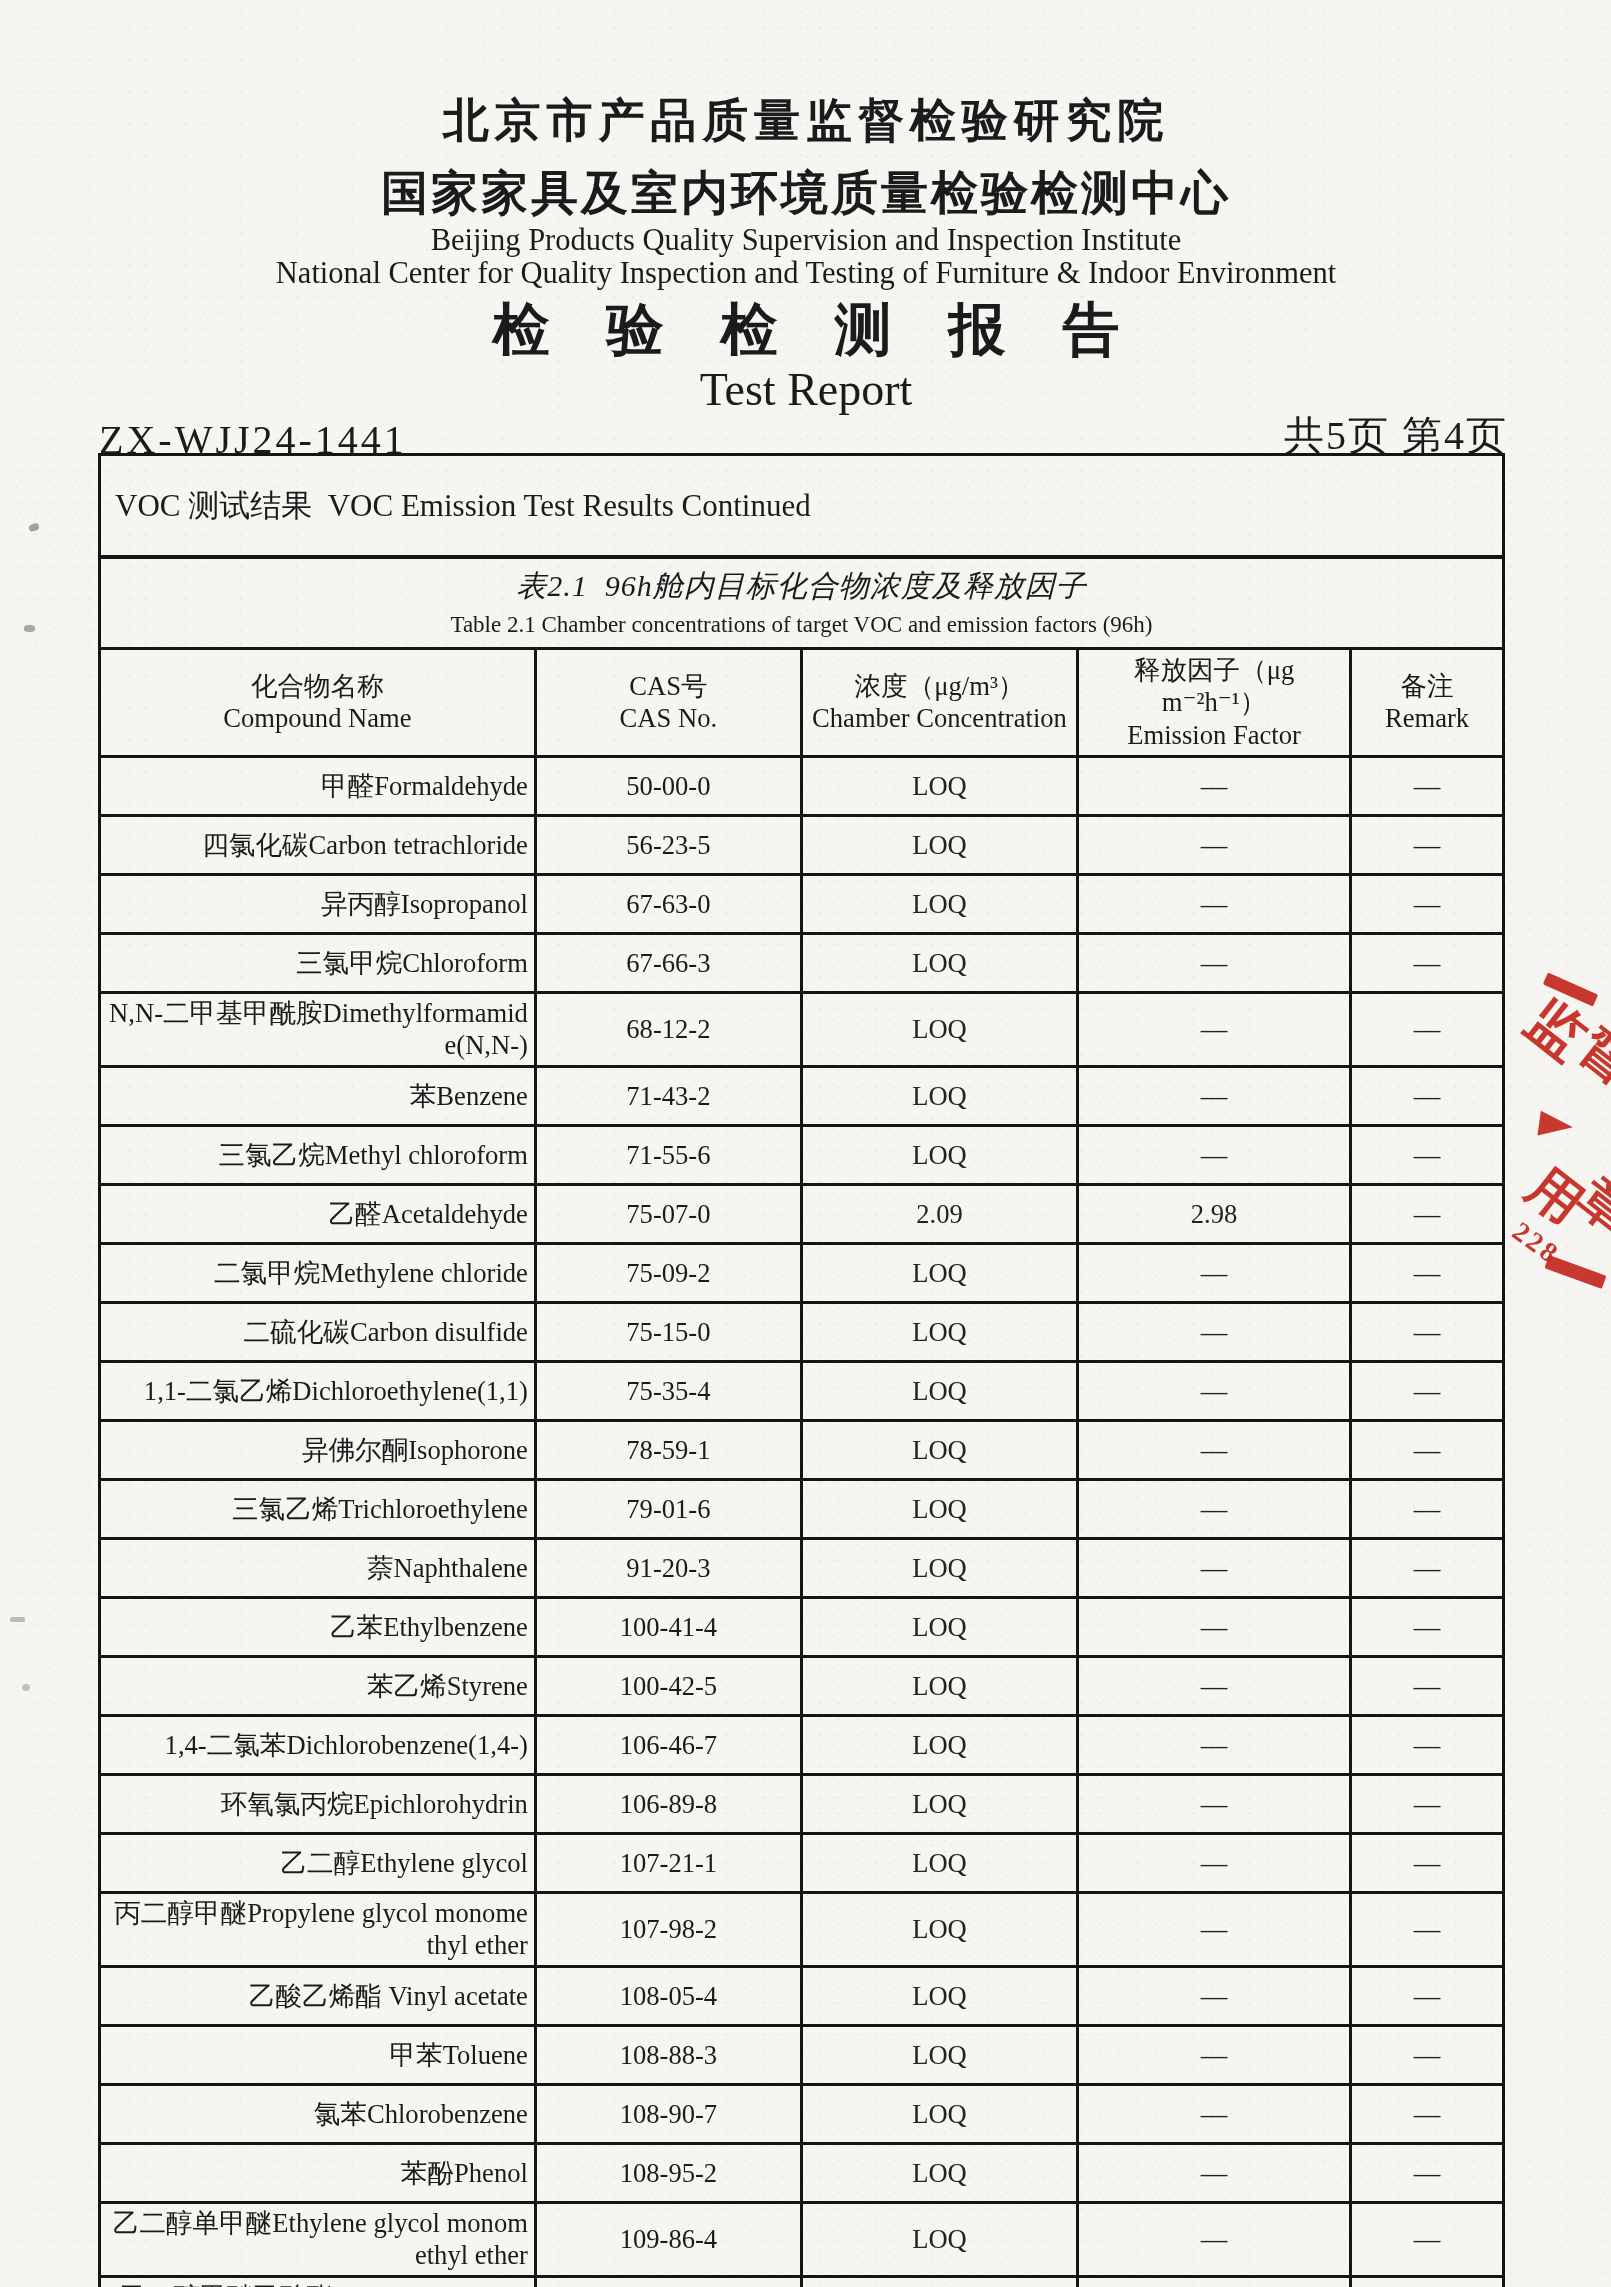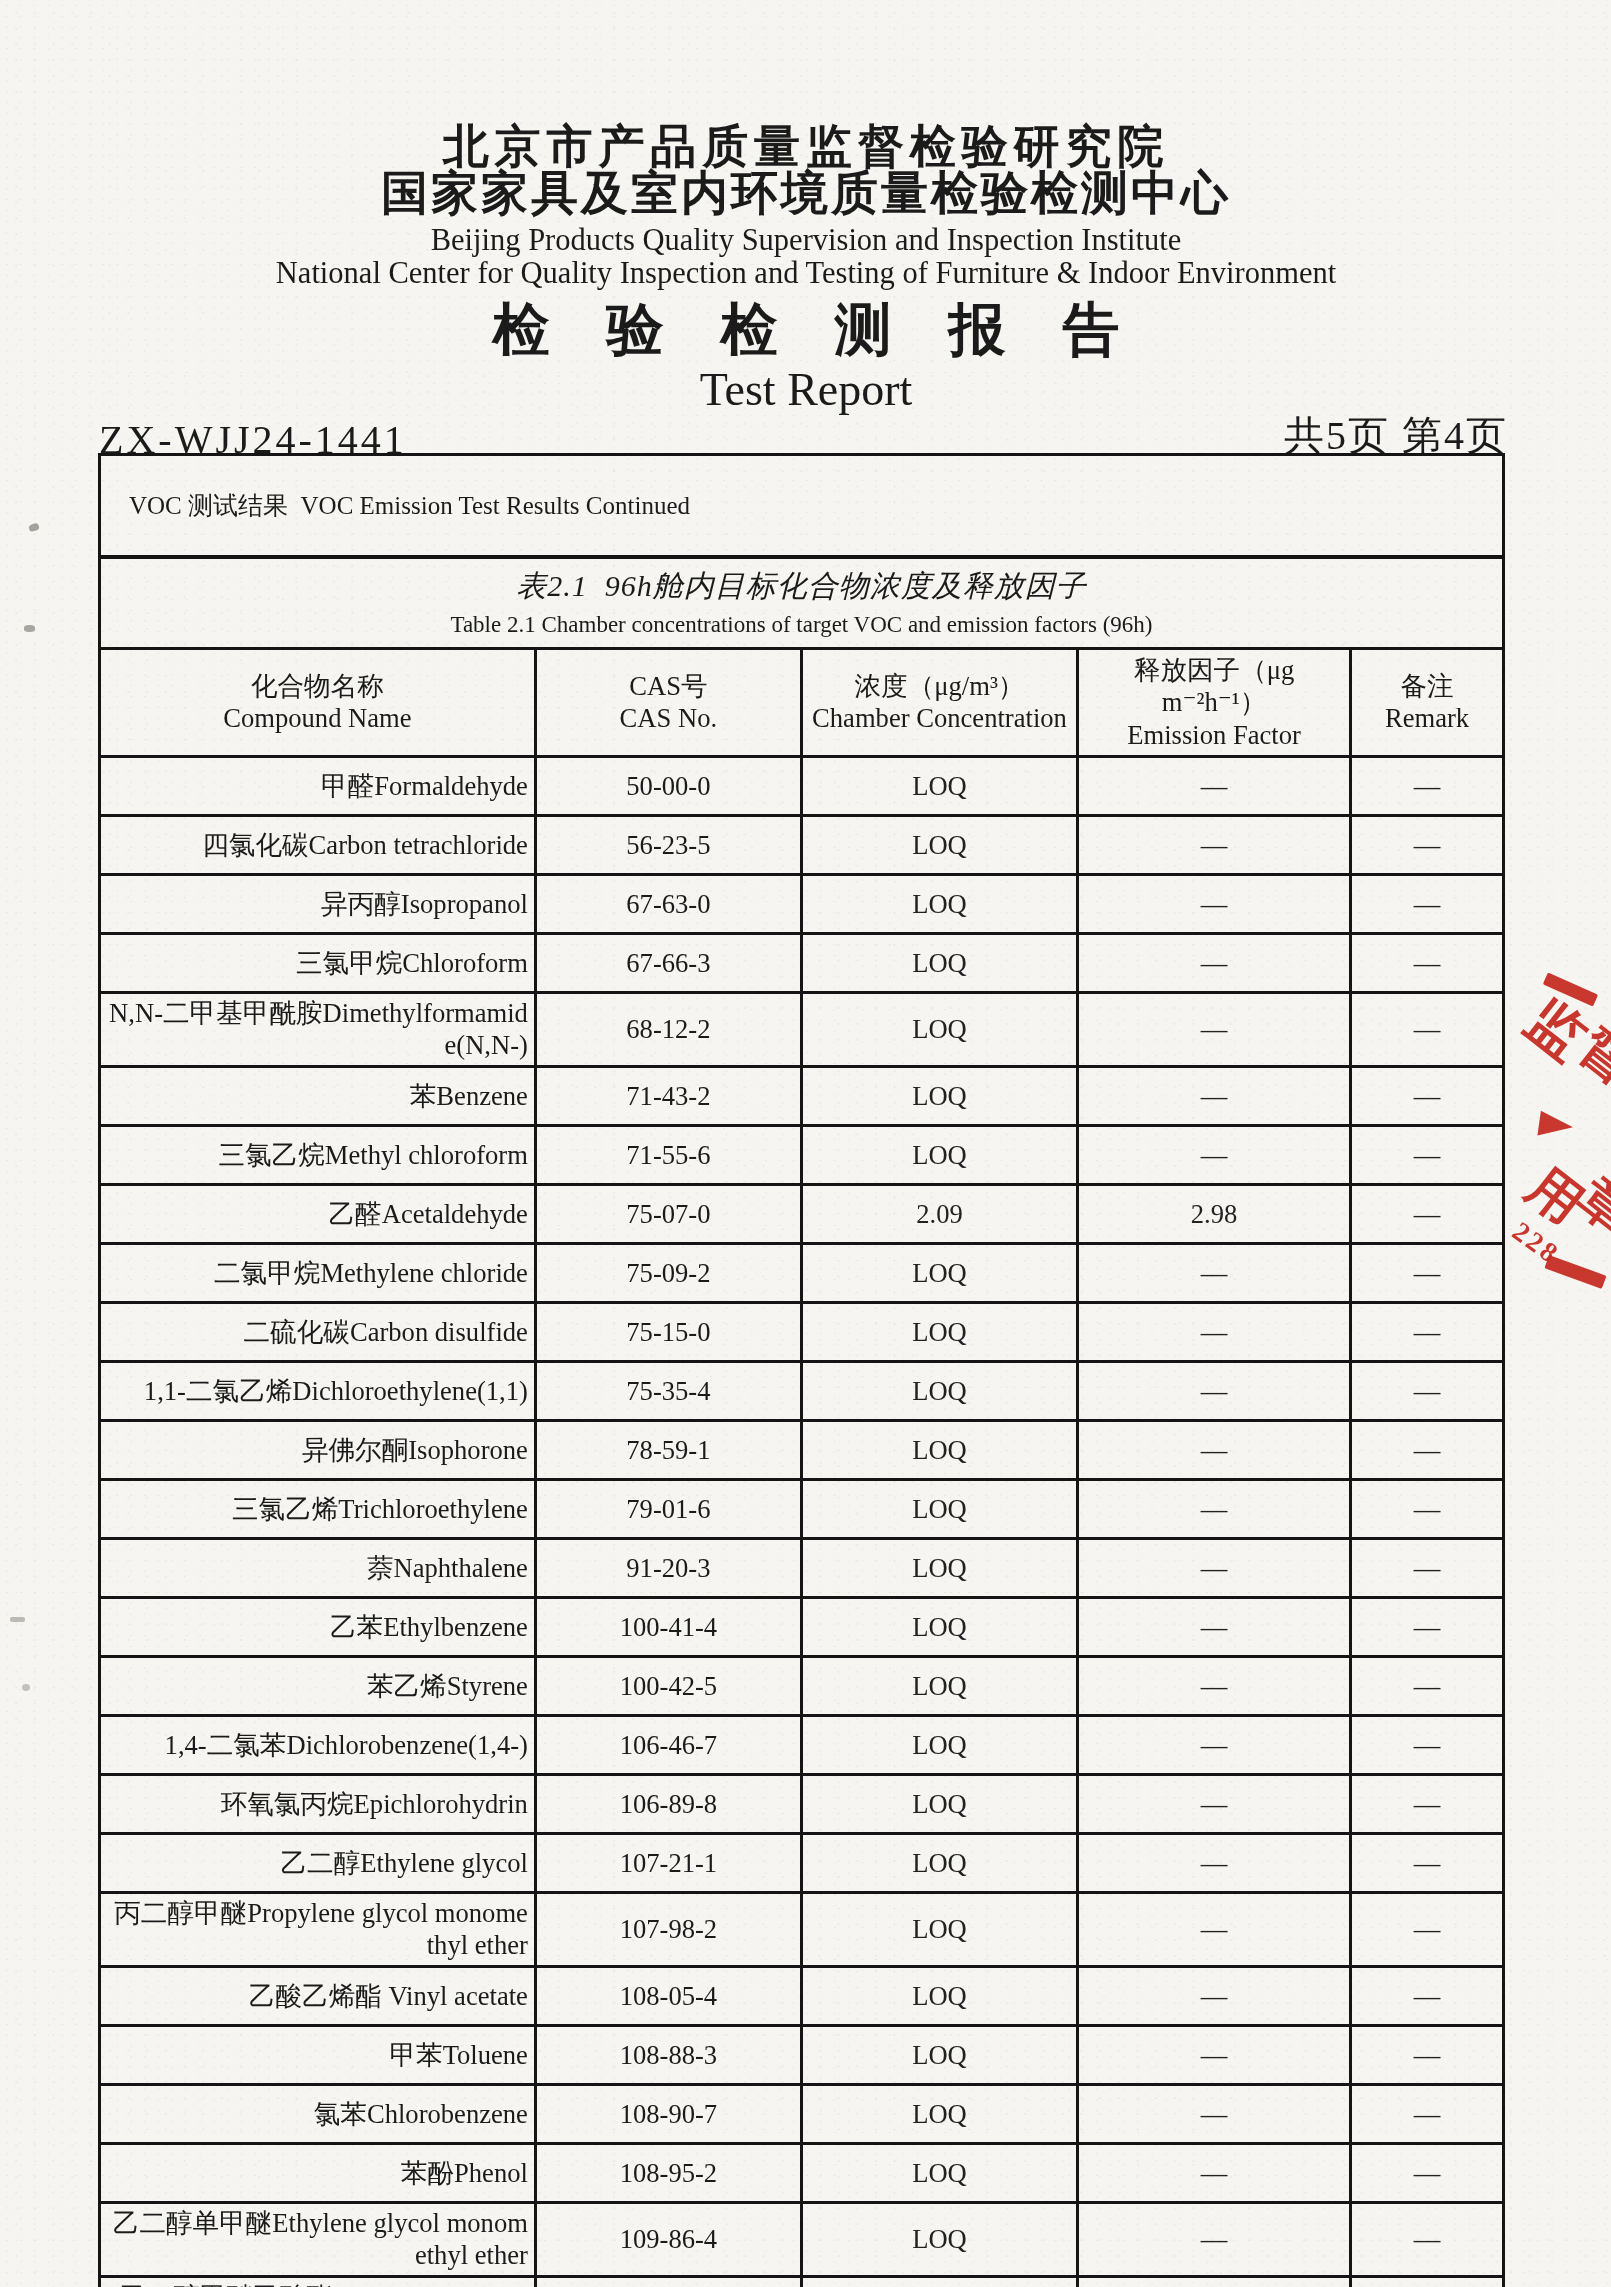--- a/index.html
+++ b/index.html
@@ -11,41 +11,41 @@
     background-image:
       radial-gradient(#eae6dd 1px, rgba(0,0,0,0) 1.3px),
       radial-gradient(#efeae1 1px, rgba(0,0,0,0) 1.3px);
     background-size:13.8px 10.8px,18.7px 15.8px;
     background-position:0 0,6.9px 4.9px;
     overflow:hidden;
     color:#1b1b1b;
     font-family:"Liberation Serif","DejaVu Serif",serif;
   }
   .hdr{position:absolute;left:0;width:100%;text-align:center;}
-  .hdr-cn1{top:116px;font-size:46px;font-weight:bold;letter-spacing:5.9px;}
+  .hdr-cn1{top:90px;font-size:46px;font-weight:bold;letter-spacing:5.9px;}
   .hdr-cn2{top:162px;font-size:47px;font-weight:bold;letter-spacing:3px;}
   .hdr-en1{top:223px;font-size:30.5px;}
   .hdr-en2{top:256px;font-size:30.5px;}
   .rpt-title-cn{top:292px;font-size:57px;font-weight:bold;}
   .rpt-title-cn span{letter-spacing:57px;margin-right:-57px;}
   .rpt-title-en{top:363px;font-size:46px;}
   .ref-row{
     position:absolute;top:408px;left:99px;right:104px;
     display:flex;justify-content:space-between;align-items:flex-end;
     font-size:40px;
   }
   .report-no{letter-spacing:3px;}
   .page-info{white-space:pre;letter-spacing:2px;}
   .doc-box{
     position:absolute;left:98px;top:453px;width:1407px;
     border:3.9px solid #151515;box-sizing:border-box;background:rgba(255,255,255,0.0);
   }
   .section-label{
     height:99px;display:flex;align-items:center;
-    padding-left:28px;font-size:25px;white-space:pre;
+    padding-left:14px;font-size:31px;white-space:pre;
     border-bottom:4.9px solid #151515;
   }
   .tbl-titles{
     padding:6.9px 0 8.9px 0;text-align:center;border-bottom:3.9px solid #151515;
   }
   .tbl-title-cn{font-size:30px;white-space:pre;letter-spacing:1px;font-style:italic;}
   .tbl-title-en{font-size:23px;margin-top:4.9px;white-space:pre;}
   table.voc{
     width:100%;border-collapse:collapse;table-layout:fixed;
   }

